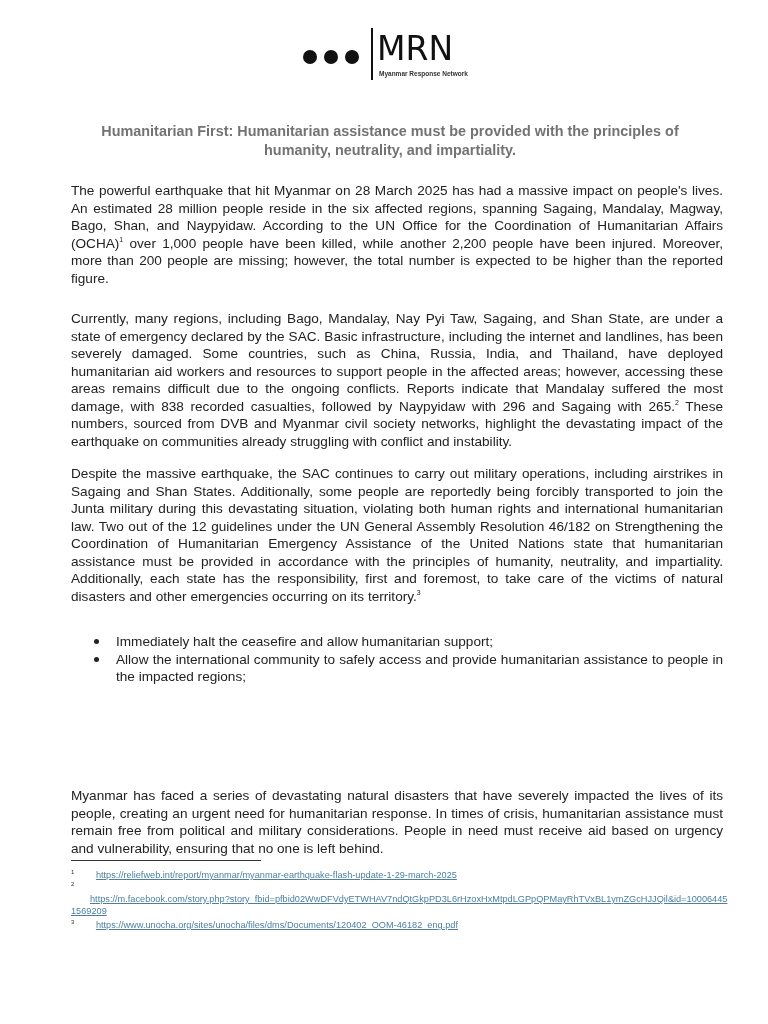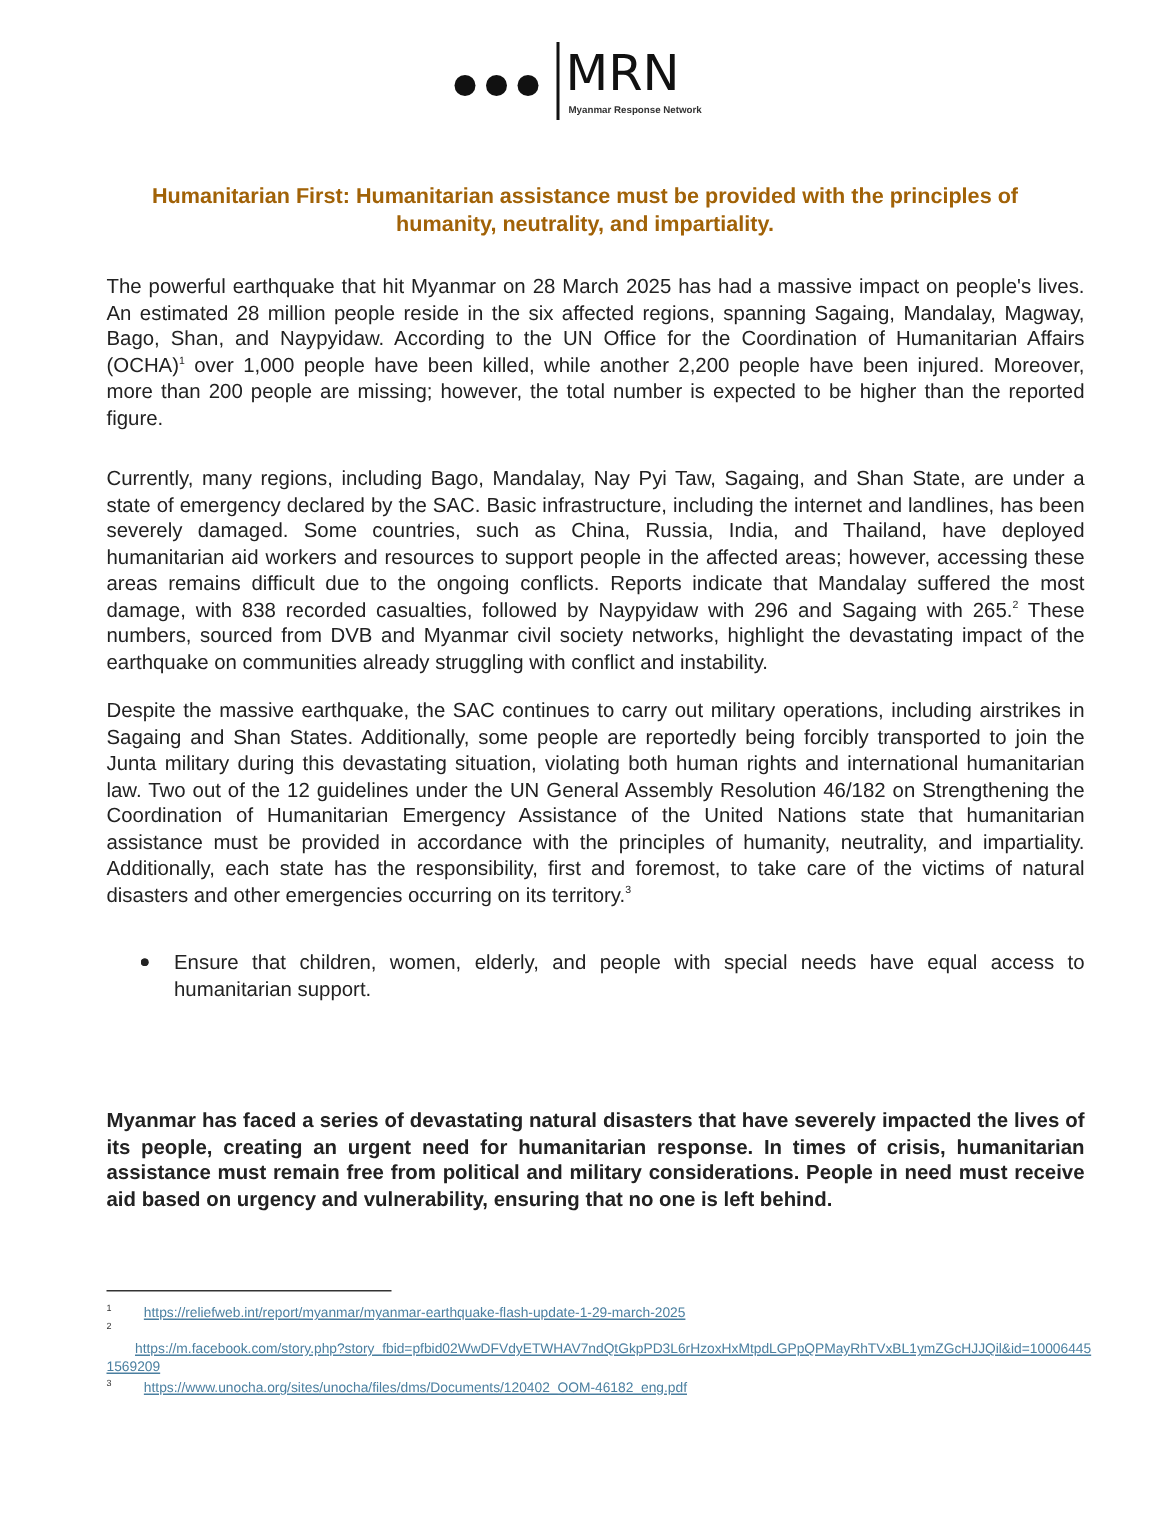--- a/index.html
+++ b/index.html
@@ -16,32 +16,32 @@
     .logo .name {
       position: absolute; left: 74px; top: 4px; font-size: 33px; letter-spacing: 0px;
       font-family: "DejaVu Sans", sans-serif; font-weight: 400; color: #111; line-height: 34px;
     }
     .logo .sub {
       position: absolute; left: 76px; top: 42px; font-size: 6.5px; font-weight: bold; color: #333;
       white-space: nowrap;
     }
     .title {
       position: absolute; left: 90px; top: 122px; width: 600px; text-align: center;
-      font-weight: bold; font-size: 14.4px; line-height: 19px; color: #a16207;
+      font-weight: bold; font-size: 14.4px; line-height: 19px; color: #737373;
     }
     .para {
       position: absolute; left: 71px; width: 652px; text-align: justify;
       font-size: 13.6px; line-height: 17.5px; color: #222;
     }
     .para sup { font-size: 7px; vertical-align: super; line-height: 0; }
     #p1 { top: 182px; }
     #p2 { top: 310px; }
     #p3 { top: 465px; }
     #p4 { top: 633px; }
-    #p5 { top: 738px; font-weight: bold; }
+    #p5 { top: 787px; }
     .bullets { list-style: none; margin: 0; padding: 0; }
     .bullets li { position: relative; padding-left: 45px; margin-left: 0; text-align: justify; }
     .bullets li .b {
       position: absolute; left: 23px; top: 6px; width: 5px; height: 5px; border-radius: 50%; background: #222;
     }
     .fn-rule { position: absolute; left: 71px; top: 860px; width: 190px; height: 1px; background: #333; }
     .fn {
       position: absolute; left: 71px; width: 660px; font-size: 9.2px; line-height: 12px; color: #333;
     }
     .fn sup { font-size: 6px; vertical-align: super; line-height: 0; }
@@ -68,22 +68,22 @@
 <div class="title">Humanitarian First: Humanitarian assistance must be provided with the principles of humanity, neutrality, and impartiality.</div>
 
 <div class="para" id="p1"><span>The powerful earthquake that hit Myanmar on 28 March 2025 has had a massive impact on people's lives. An estimated 28 million people reside in the six affected regions, spanning Sagaing, Mandalay, Magway, Bago, Shan, and Naypyidaw. According to the UN Office for the Coordination of Humanitarian Affairs (OCHA)</span><sup>1</sup><span> over 1,000 people have been killed, while another 2,200 people have been injured. Moreover, more than 200 people are missing; however, the total number is expected to be higher than the reported figure.</span></div>
 
 <div class="para" id="p2"><span>Currently, many regions, including Bago, Mandalay, Nay Pyi Taw, Sagaing, and Shan State, are under a state of emergency declared by the SAC. Basic infrastructure, including the internet and landlines, has been severely damaged. Some countries, such as China, Russia, India, and Thailand, have deployed humanitarian aid workers and resources to support people in the affected areas; however, accessing these areas remains difficult due to the ongoing conflicts. Reports indicate that Mandalay suffered the most damage, with 838 recorded casualties, followed by Naypyidaw with 296 and Sagaing with 265.</span><sup>2</sup><span> These numbers, sourced from DVB and Myanmar civil society networks, highlight the devastating impact of the earthquake on communities already struggling with conflict and instability.</span></div>
 
 <div class="para" id="p3"><span>Despite the massive earthquake, the SAC continues to carry out military operations, including airstrikes in Sagaing and Shan States. Additionally, some people are reportedly being forcibly transported to join the Junta military during this devastating situation, violating both human rights and international humanitarian law. Two out of the 12 guidelines under the UN General Assembly Resolution 46/182 on Strengthening the Coordination of Humanitarian Emergency Assistance of the United Nations state that humanitarian assistance must be provided in accordance with the principles of humanity, neutrality, and impartiality. Additionally, each state has the responsibility, first and foremost, to take care of the victims of natural disasters and other emergencies occurring on its territory.</span><sup>3</sup></div>
 
 <div class="para" id="p4">
   <ul class="bullets">
-    <li><span class="b"></span></li>
-    <li><span class="b"></span><span>Ensure that children, women, elderly, and people with special needs have equal access to humanitarian support.</span></li>
+    <li><span class="b"></span><span>Immediately halt the ceasefire and allow humanitarian support;</span></li>
+    <li><span class="b"></span><span>Allow the international community to safely access and provide humanitarian assistance to people in the impacted regions;</span></li>
   </ul>
 </div>
 
 <div class="para" id="p5">Myanmar has faced a series of devastating natural disasters that have severely impacted the lives of its people, creating an urgent need for humanitarian response. In times of crisis, humanitarian assistance must remain free from political and military considerations. People in need must receive aid based on urgency and vulnerability, ensuring that no one is left behind.</div>
 
 <div class="fn-rule"></div>
 
 <div class="fn" id="fn1"><sup>1</sup> <a>https://reliefweb.int/report/myanmar/myanmar-earthquake-flash-update-1-29-march-2025</a></div>
 <div class="fn" id="fn2num"><sup>2</sup></div>
 <div class="fn" id="fn2" style="word-break: break-all;"><a>https://m.facebook.com/story.php?story_fbid=pfbid02WwDFVdyETWHAV7ndQtGkpPD3L6rHzoxHxMtpdLGPpQPMayRhTVxBL1ymZGcHJJQil&amp;id=100064451569209</a></div>

